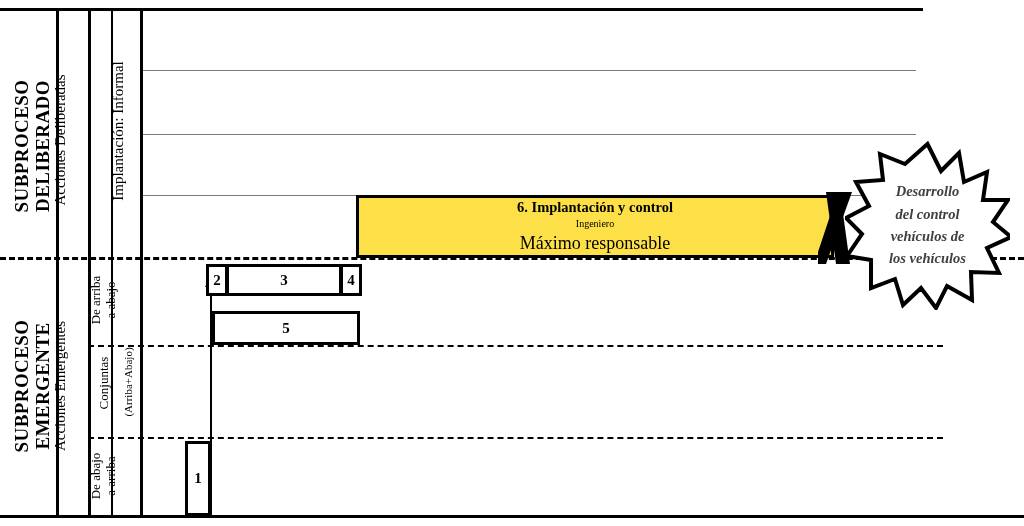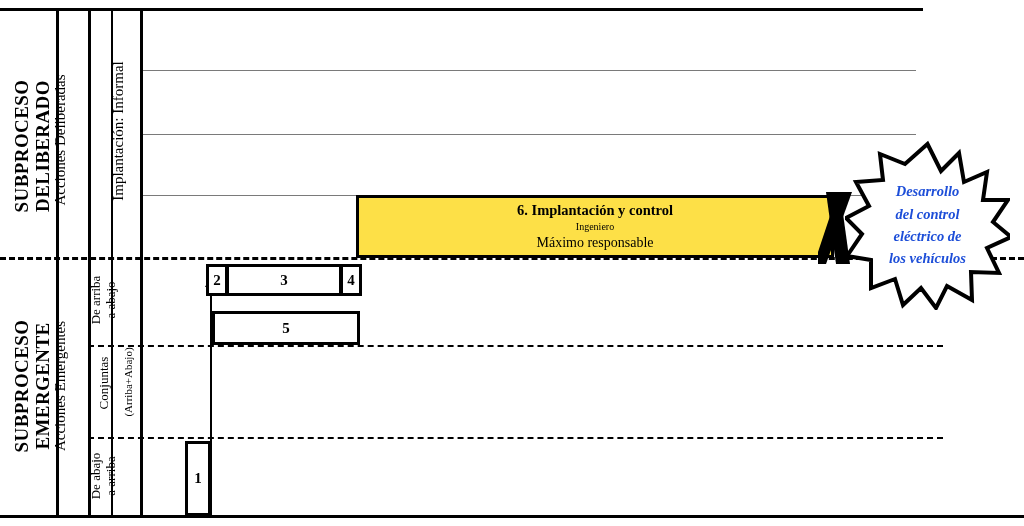--- a/index.html
+++ b/index.html
@@ -26,28 +26,28 @@
   .pbox{position:absolute;background:#fff;border:3px solid #000;box-sizing:border-box;
         display:flex;align-items:center;justify-content:center;
         font-weight:bold;font-size:15px;color:#000;}
 
   
   #box6{position:absolute;background:#fde047;border:3px solid #000;box-sizing:border-box;
         display:flex;flex-direction:column;align-items:center;justify-content:center;
         color:#000;}
   #box6 .t1{font-weight:bold;font-size:14.5px;line-height:1.35;}
   #box6 .t2{font-size:10px;line-height:1.35;}
-  #box6 .t3{font-size:14px;line-height:1.35;}
+  #box6 .t3{font-size:18px;line-height:1.35;}
 
   
   #burst{position:absolute;}
   #burst .txt{position:absolute;left:0;top:0;width:100%;height:100%;
               display:flex;flex-direction:column;align-items:center;justify-content:center;
               font-style:italic;font-weight:bold;font-size:14.5px;line-height:1.55;
-              color:#1d4ed8;text-align:center;pointer-events:none;}
+              color:#404040;text-align:center;pointer-events:none;}
 
   
   #arrow-shaft{position:absolute;background:#000;}
   #arrow-head{position:absolute;width:0;height:0;
               border-left:6px solid transparent;border-right:6px solid transparent;
               border-bottom:11px solid #000;}
 </style>
 </head>
 <body>
 
@@ -145,18 +145,18 @@
     <polygon points="20,0 34,0 8,72 -4,72" fill="#000"></polygon>
   </svg>
 
   <div id="burst" style="left:845px;top:140px;width:165px;height:170px;">
     <svg width="165" height="170" viewBox="0 0 165 170">
       <polygon points="82.5,4 96,31 114,13 119,42 142,32 138,60 163,60 148,82 166,97 142,108 154,133 126,132 127,160 102,146 91,168 76,148 58,165 50,139 26,148 26,120 2,116 17,94 1,78 24,66 11,42 38,40 35,14 60,24" fill="#ffffff" stroke="#000000" stroke-width="4" stroke-linejoin="miter"></polygon>
     </svg>
     <div class="txt">
       <span>Desarrollo</span>
       <span>del control</span>
-      <span>eléctrico de</span>
+      <span>vehículos de</span>
       <span>los vehículos</span>
     </div>
   </div>
 
 </div>
 
 </body></html>

